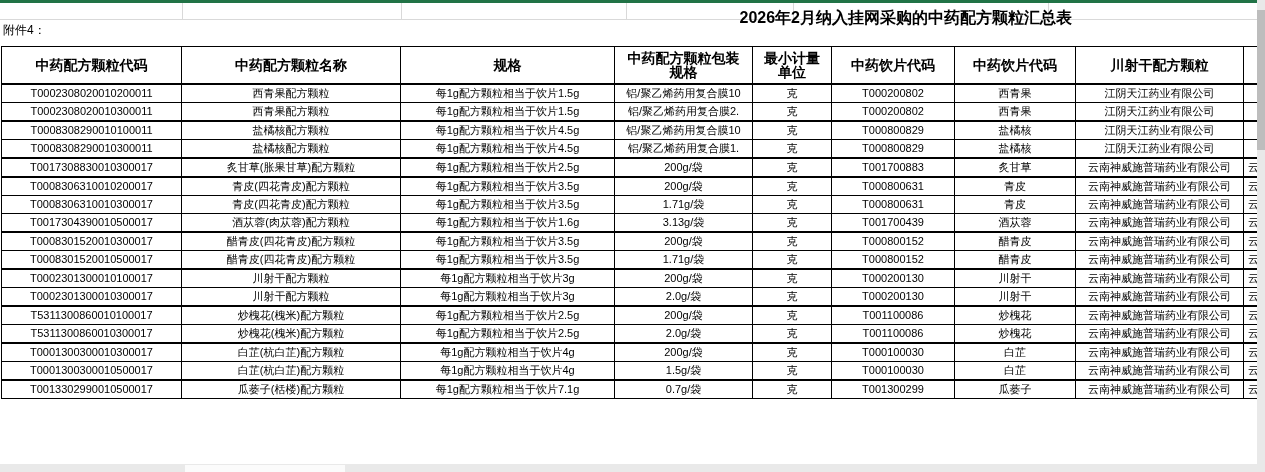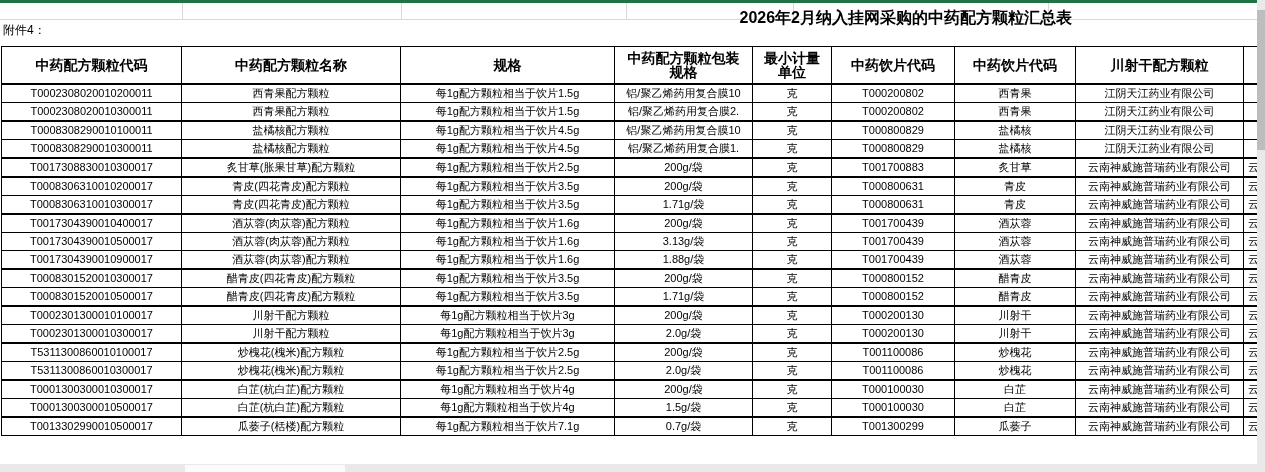--- a/index.html
+++ b/index.html
@@ -157,53 +157,31 @@
           <td>T0008306310010300017</td>
           <td>青皮(四花青皮)配方颗粒</td>
           <td>每1g配方颗粒相当于饮片3.5g</td>
           <td>1.71g/袋</td>
           <td>克</td>
           <td>T000800631</td>
           <td>青皮</td>
           <td>云南神威施普瑞药业有限公司</td>
           <td>云</td>
         </tr>
-        <tr class="group-start">
-          <td>T0017304390010400017</td>
-          <td>酒苁蓉(肉苁蓉)配方颗粒</td>
-          <td>每1g配方颗粒相当于饮片1.6g</td>
-          <td>200g/袋</td>
-          <td>克</td>
-          <td>T001700439</td>
-          <td>酒苁蓉</td>
-          <td>云南神威施普瑞药业有限公司</td>
-          <td>云</td>
-        </tr>
         <tr>
           <td>T0017304390010500017</td>
           <td>酒苁蓉(肉苁蓉)配方颗粒</td>
           <td>每1g配方颗粒相当于饮片1.6g</td>
           <td>3.13g/袋</td>
           <td>克</td>
           <td>T001700439</td>
           <td>酒苁蓉</td>
           <td>云南神威施普瑞药业有限公司</td>
           <td>云</td>
         </tr>
-        <tr>
-          <td>T0017304390010900017</td>
-          <td>酒苁蓉(肉苁蓉)配方颗粒</td>
-          <td>每1g配方颗粒相当于饮片1.6g</td>
-          <td>1.88g/袋</td>
-          <td>克</td>
-          <td>T001700439</td>
-          <td>酒苁蓉</td>
-          <td>云南神威施普瑞药业有限公司</td>
-          <td>云</td>
-        </tr>
         <tr class="group-start">
           <td>T0008301520010300017</td>
           <td>醋青皮(四花青皮)配方颗粒</td>
           <td>每1g配方颗粒相当于饮片3.5g</td>
           <td>200g/袋</td>
           <td>克</td>
           <td>T000800152</td>
           <td>醋青皮</td>
           <td>云南神威施普瑞药业有限公司</td>
           <td>云</td>

